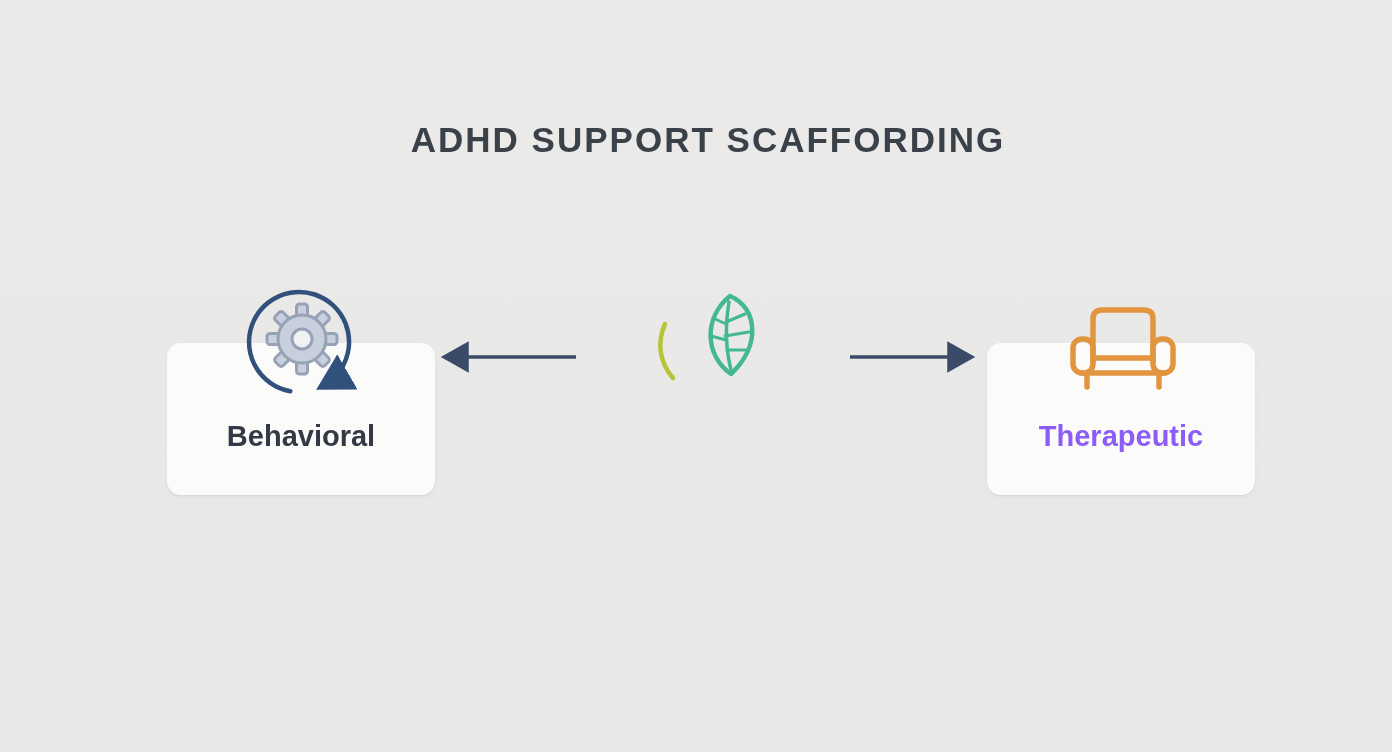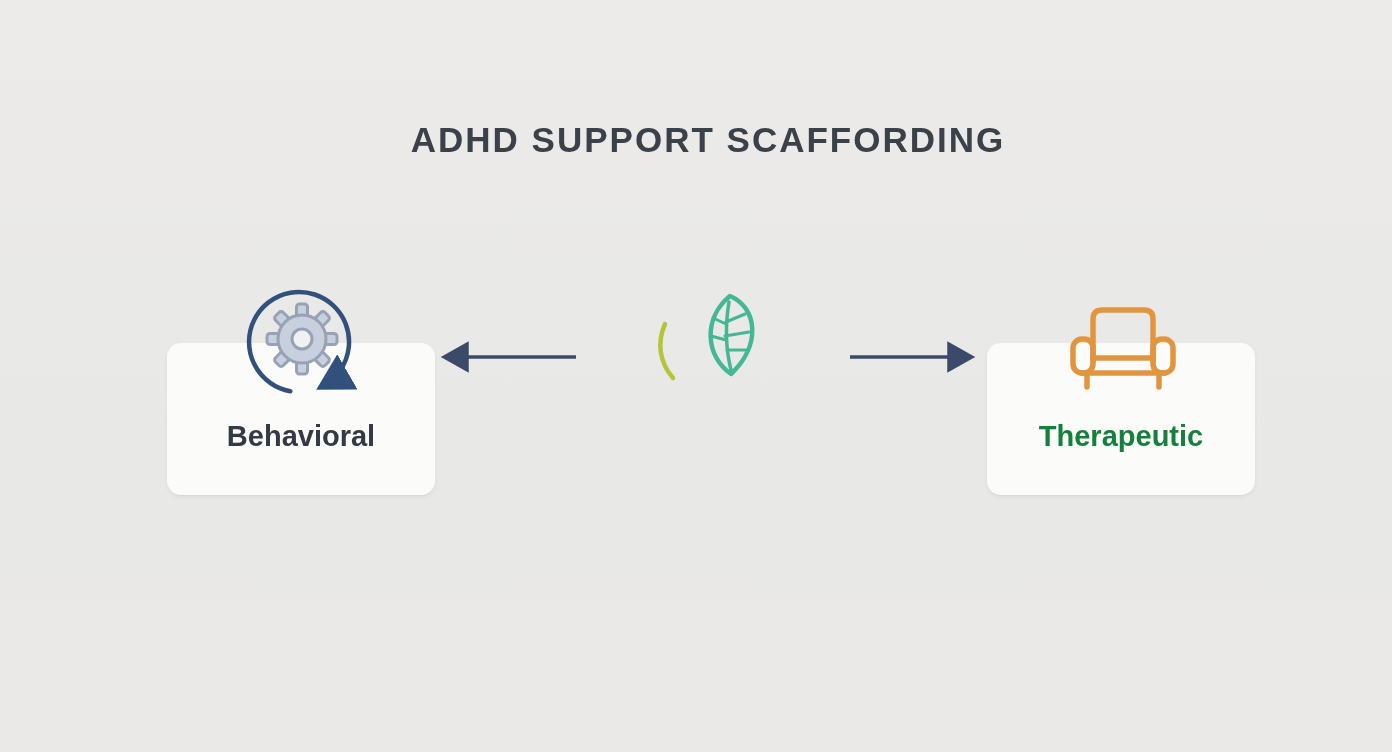--- a/index.html
+++ b/index.html
@@ -41,21 +41,21 @@
   }
   .card-behavioral  { left: 167px; }
   .card-lifestyle   { left: 576px; }
   .card-therapeutic { left: 987px; }
   .node-label {
     font-size: 29px;
     font-weight: 700;
     color: #343a45;
     padding-bottom: 42px;
   }
-  .label-therapeutic { color: #15803d; }
+  .label-therapeutic { color: #8b5cf6; }
   .icon {
     position: absolute;
     overflow: visible;
     z-index: 3;
   }
   .icon-gear     { left: 239px; top: 282px; }
   .icon-leaf     { left: 655px; top: 288px; }
   .icon-armchair { left: 1053px; top: 303px; }
   .arrow-svg {
     position: absolute;

